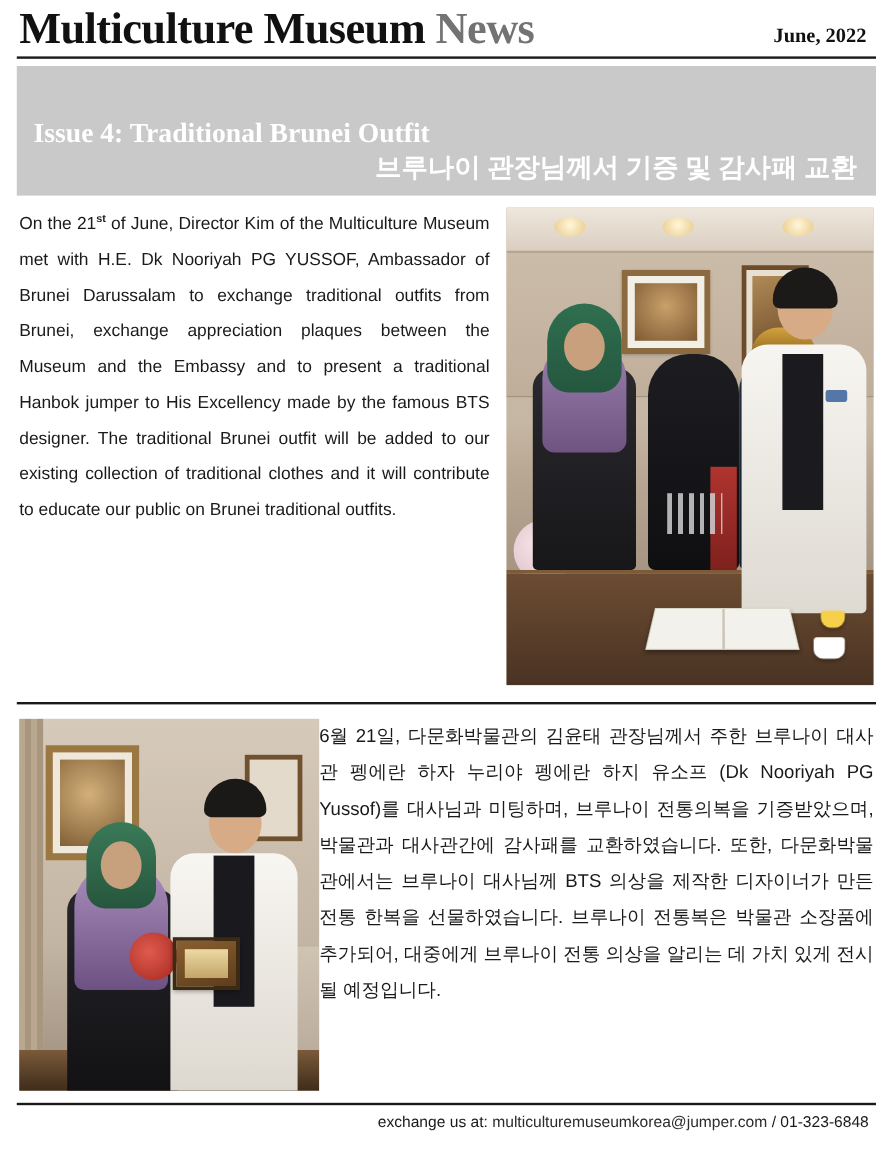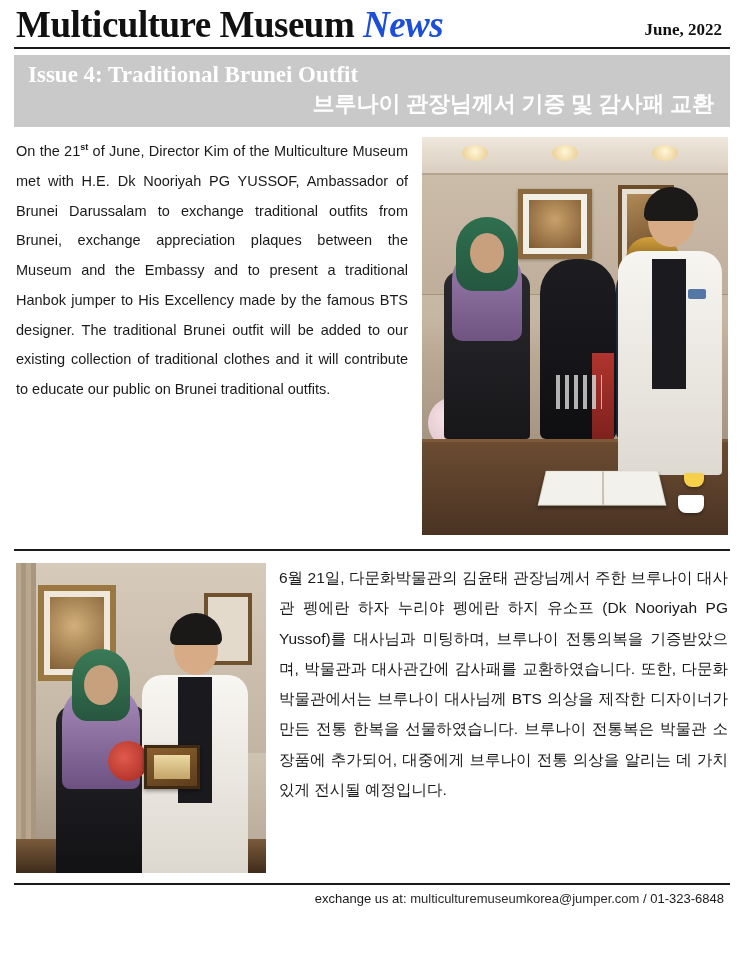--- a/index.html
+++ b/index.html
@@ -28,22 +28,21 @@
   }
   .masthead-title {
     font-family: "Liberation Serif", serif;
     font-weight: bold;
     font-size: 37px;
     letter-spacing: -0.5px;
     line-height: 1;
     white-space: nowrap;
   }
   .masthead-title .news {
-    color: #1d4ed8;
-    font-style: italic;
+    color: #737373;
   }
   .masthead-date {
     font-family: "Liberation Serif", serif;
     font-weight: bold;
     font-size: 17px;
     padding-bottom: 3px;
     padding-right: 6px;
   }
   .rule-top {
     border-top: 2px solid #1a1a1a;
@@ -55,20 +54,21 @@
     background: #c9c9c9;
     margin: 6px 2px 0 2px;
     padding: 6px 14px 10px 14px;
   }
   .banner-line1 {
     font-family: "Liberation Serif", serif;
     font-weight: bold;
     font-size: 23px;
     color: #ffffff;
     line-height: 1.25;
+    margin-top: 36px;
   }
   .banner-line2 {
     font-family: "Liberation Serif", serif;
     font-weight: bold;
     font-size: 22px;
     color: #ffffff;
     text-align: right;
     line-height: 1.25;
     padding-right: 2px;
   }
@@ -240,21 +240,21 @@
 
   
   .mid-rule {
     border-top: 2px solid #1a1a1a;
     margin: 14px 2px 0 2px;
   }
 
   
   .article-bottom {
     display: flex;
-    gap: 13px;
+    gap: 0;
     margin-top: 12px;
     padding: 0 4px;
   }
   .photo-bottom {
     width: 250px;
     height: 310px;
     flex: 0 0 250px;
   }
   .article-bottom-text {
     flex: 1;

